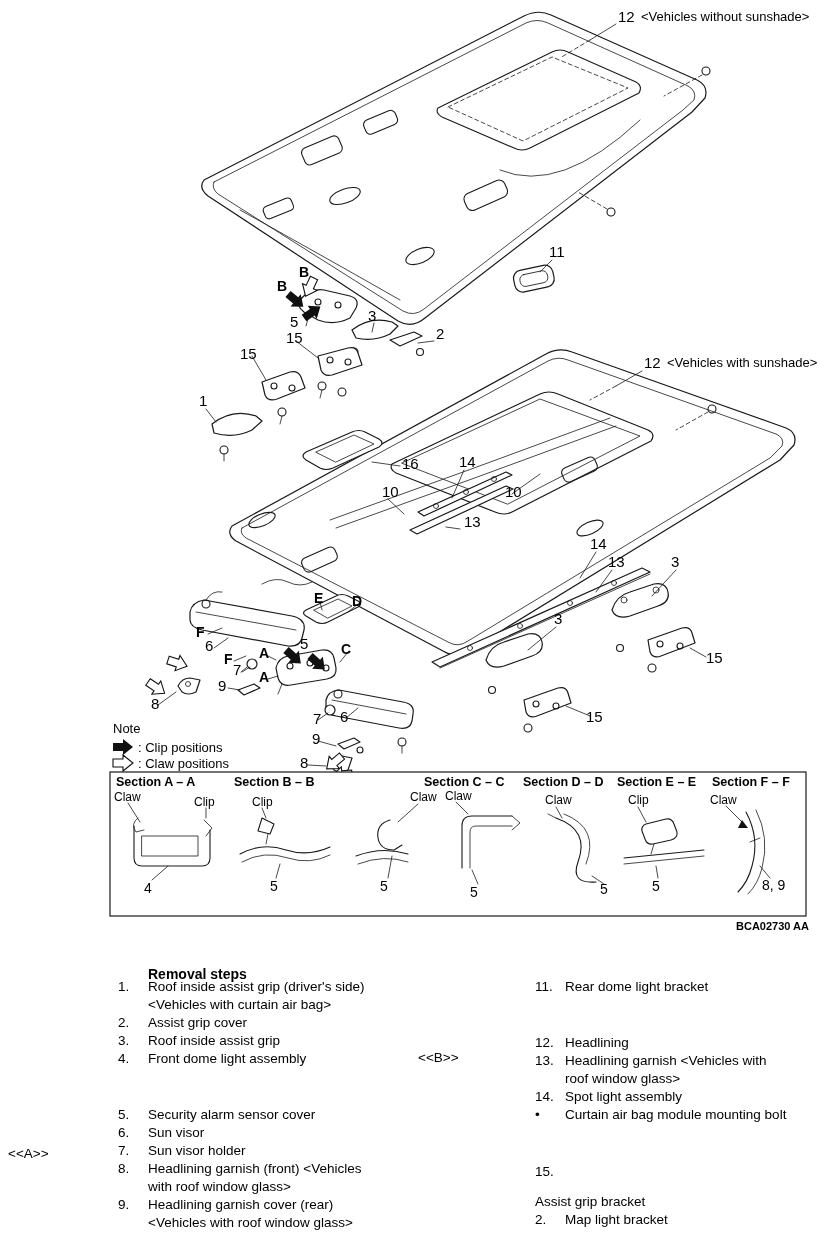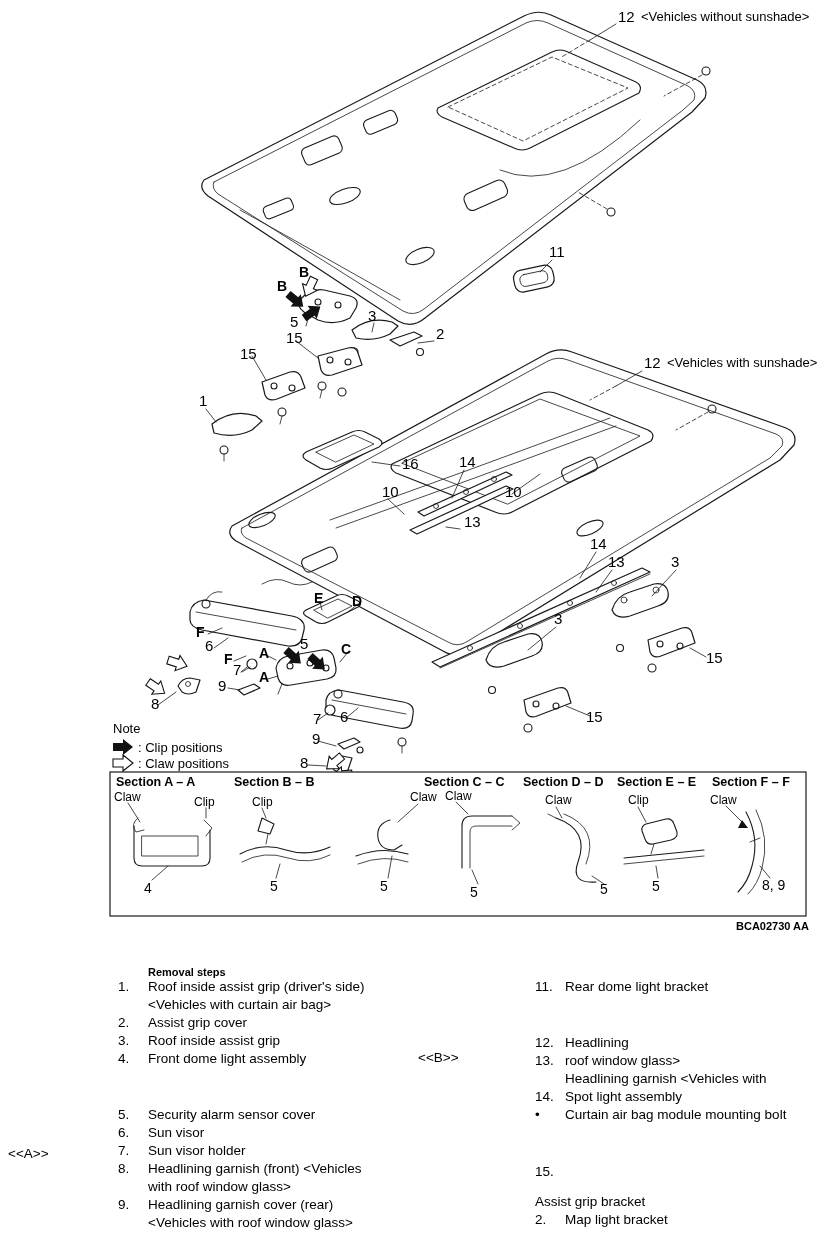--- a/index.html
+++ b/index.html
@@ -16,21 +16,21 @@
 
   .callout { font-size:15px; }
   .callout-letter { font-size:14px; font-weight:bold; }
   .varlabel { font-size:13px; }
   .notetitle { font-size:13px; }
   .sect-title { font-size:12.5px; font-weight:bold; }
   .sect-label { font-size:12px; }
   .partnum { font-size:14px; }
   .figcode { font-size:11px; font-weight:bold; }
 
-  .rm-title { position:absolute; left:148px; top:966px; font-size:11px; font-weight:bold; }
+  .rm-title { position:absolute; left:148px; top:966px; font-size:14px; font-weight:bold; }
   .rm-col { position:absolute; font-size:13.5px; line-height:18px; }
   #rm-left  { left:118px; top:978px; width:340px; }
   #rm-right { left:535px; top:978px; width:286px; }
   .rm-item { display:flex; }
   .rm-num { flex:0 0 30px; }
   .rm-txt { flex:1; }
   .rm-line { display:block; }
   .gap-l { margin-top:38px; }
   .gap-r1 { margin-top:38px; }
   .gap-r2 { margin-top:39px;flex-direction:column; }
@@ -430,22 +430,22 @@
     </div>
     <div class="rm-item gap-r1">
       <span class="rm-num">12.</span>
       <span class="rm-txt">
           <span class="rm-line">Headlining</span>
         </span>
     </div>
     <div class="rm-item">
       <span class="rm-num">13.</span>
       <span class="rm-txt">
+          <span class="rm-line">Headlining garnish &lt;Vehicles with</span>
           <span class="rm-line">roof window glass&gt;</span>
-          <span class="rm-line">Headlining garnish &lt;Vehicles with</span>
         </span>
     </div>
     <div class="rm-item">
       <span class="rm-num">14.</span>
       <span class="rm-txt">
           <span class="rm-line">Spot light assembly</span>
         </span>
     </div>
     <div class="rm-item">
       <span class="rm-num">•</span>

